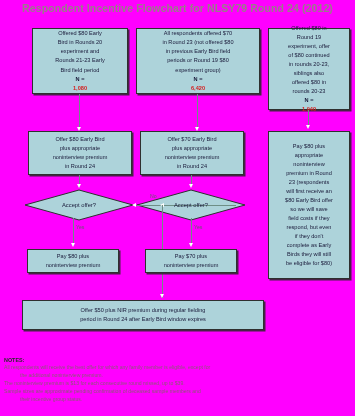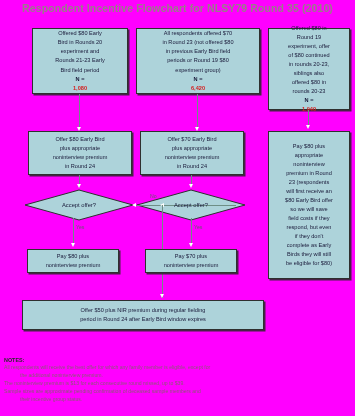--- a/index.html
+++ b/index.html
@@ -77,21 +77,21 @@
     line-height:1.55;
     color:#8A5A74;
   }
   .notes .nhead{font-weight:bold;color:#2A2A2A;font-size:5.4px;}
   .notes .ind{padding-left:16px;display:block;}
   .notes div{white-space:nowrap;}
 </style>
 </head>
 <body>
 
-<div class="title">Respondent Incentive Flowchart for NLSY79 Round 35 (2010)</div>
+<div class="title">Respondent Incentive Flowchart for NLSY79 Round 24 (2012)</div>
 
 <div class="box" style="left:32px;top:28px;width:96px;height:66px;">
   <span>
     <span>Offered $80 Early</span>
     <span>Bird in Rounds 20</span>
     <span>experiment and</span>
     <span>Rounds 21-23 Early</span>
     <span>Bird field period</span>
     <span style="display:block;">
       <span class="nlabel">N =</span>

